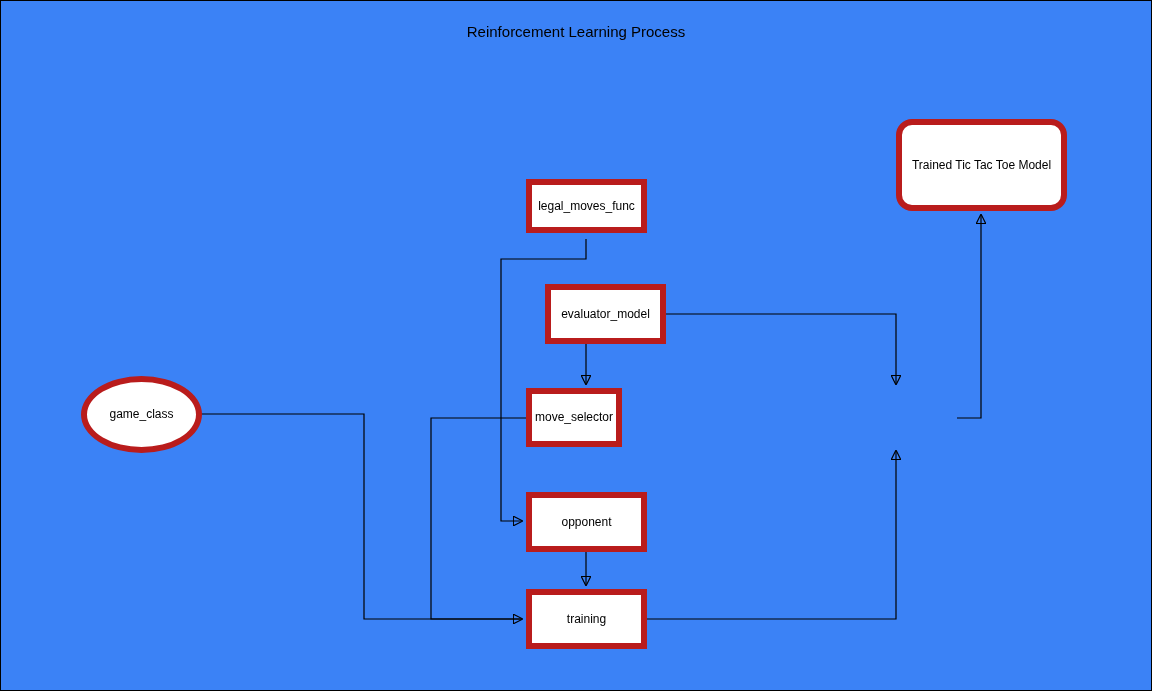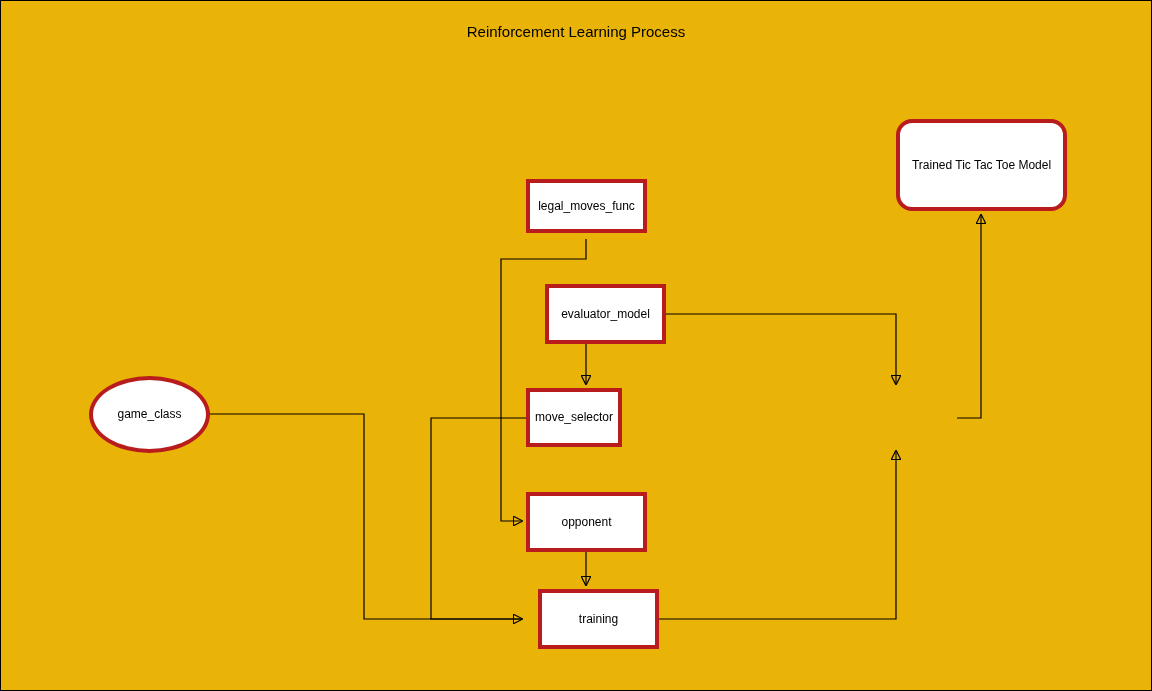--- a/index.html
+++ b/index.html
@@ -2,21 +2,21 @@
 <html><head>
 <meta charset="utf-8">
 <style>
   * { box-sizing: border-box; margin: 0; padding: 0; }
   html, body { background: #ffffff; }
   body { font-family: "Liberation Sans", sans-serif; }
   .canvas {
     position: relative;
     width: 1152px;
     height: 691px;
-    background: #eab308;
+    background: #3b82f6;
     border: 1.5px solid #000000;
     overflow: hidden;
   }
   .diagram-title {
     position: absolute;
     top: 22px;
     left: 0;
     width: 100%;
     text-align: center;
     font-size: 15px;
@@ -30,21 +30,21 @@
     height: 691px;
   }
   svg.edge-layer path {
     fill: none;
     stroke: #000000;
     stroke-width: 1.2;
   }
   .node {
     position: absolute;
     background: #ffffff;
-    border: 4px solid #b91c1c;
+    border: 6px solid #b91c1c;
     display: flex;
     align-items: center;
     justify-content: center;
     text-align: center;
     font-size: 12px;
     color: #000000;
     line-height: 1.2;
     padding: 2px 2px;
   }
   .node.rect { border-radius: 0; }
@@ -75,41 +75,41 @@
 
     <path d="M200,413 L363,413 L363,618 L521,618" marker-end="url(#arrow)"></path>
 
     <path d="M525,417 L430,417 L430,618 L521,618"></path>
 
     <path d="M646,618 L895,618 L895,450" marker-end="url(#arrow)"></path>
 
     <path d="M956,417 L980,417 L980,214" marker-end="url(#arrow)"></path>
   </svg>
 
-  <div class="node ellipse" style="left:88px; top:375px; width:121px; height:77px;">
+  <div class="node ellipse" style="left:80px; top:375px; width:121px; height:77px;">
     <span>game_class</span>
   </div>
 
   <div class="node rect" style="left:525px; top:178px; width:121px; height:54px;">
     <span>legal_moves_func</span>
   </div>
 
   <div class="node rect" style="left:544px; top:283px; width:121px; height:60px;">
     <span>evaluator_model</span>
   </div>
 
   <div class="node rect" style="left:525px; top:387px; width:96px; height:59px;">
     <span>move_selector</span>
   </div>
 
   <div class="node rect" style="left:525px; top:491px; width:121px; height:60px;justify-content:center;">
     <span>opponent</span>
   </div>
 
-  <div class="node rect" style="left:525px; top:588px; width:121px; height:60px;margin-left:12px;">
+  <div class="node rect" style="left:525px; top:588px; width:121px; height:60px;">
     <span>training</span>
   </div>
 
 
   <div class="node rounded" style="left:895px; top:118px; width:171px; height:92px;">
     <span>Trained Tic Tac Toe Model</span>
   </div>
 
 </div>
 

